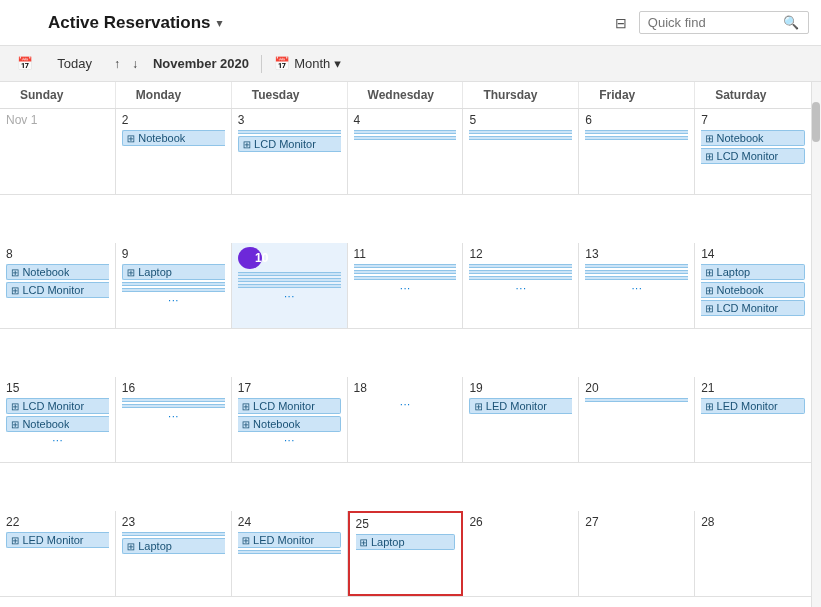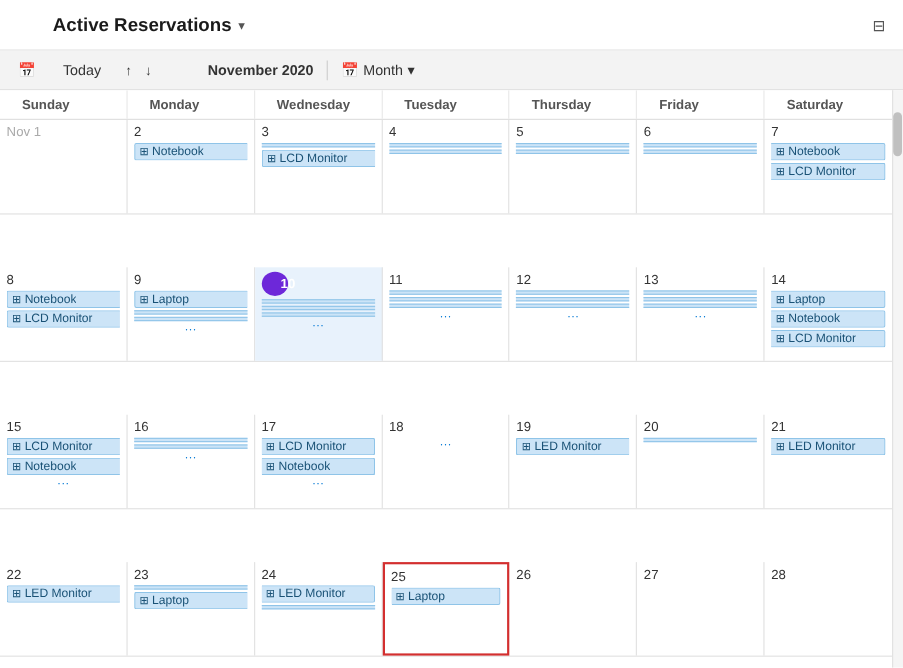--- a/index.html
+++ b/index.html
@@ -28,21 +28,21 @@
       display: flex; align-items: center; gap: 10px; padding: 6px 10px;
       background: #f3f3f3; border-bottom: 1px solid #e0e0e0; height: 36px;
     }
     .toolbar-btn {
       display: flex; align-items: center; gap: 4px; cursor: pointer;
       padding: 2px 6px; font-size: 13px; color: #333;
       border: 1px solid transparent; border-radius: 2px;
     }
     .nav-arrows { display: flex; gap: 2px; }
     .nav-arrow { cursor: pointer; padding: 2px 5px; font-size: 12px; color: #333; }
-    .month-nav { display: flex; align-items: center; gap: 4px; margin-left: 36px; }
+    .month-nav { display: flex; align-items: center; gap: 4px; }
     .month-label { font-size: 13px; font-weight: 600; cursor: pointer; }
     .month-dropdown { display: flex; align-items: center; gap: 4px; cursor: pointer; font-size: 13px; }
     .divider-v { width: 1px; height: 18px; background: #ccc; margin: 0 2px; }
     .day-headers {
       display: grid; grid-template-columns: repeat(7, 1fr);
       background: #fff; border-bottom: 1px solid #ddd;
     }
     .day-header {
       padding: 6px 20px; font-size: 12px; font-weight: 600; color: #555;
       text-align: left; border-right: 1px solid #e8e8e8;
@@ -94,20 +94,24 @@
 </head>
 <body>
 
 <div class="header">
   <div class="header-left">
     <span class="header-title">Active Reservations</span>
     <span class="header-dropdown-icon">▾</span>
   </div>
   <div class="header-right">
     <span class="filter-icon">⊟</span>
+    <div class="quick-find-box">
+      <input class="quick-find-input" type="text" placeholder="Quick find" style="">
+      <span class="search-icon">🔍</span>
+    </div>
   </div>
 </div>
 
 <div class="toolbar">
   <span class="toolbar-btn">📅</span>
   <span class="toolbar-btn">Today</span>
   <div class="nav-arrows">
     <span class="nav-arrow">↑</span>
     <span class="nav-arrow">↓</span>
   </div>
@@ -121,22 +125,22 @@
     <span>▾</span>
   </div>
 </div>
 
 <div class="main-area">
   <div class="calendar-wrap">
 
     <div class="day-headers" id="day-headers-row">
         <div class="day-header">Sunday</div>
         <div class="day-header">Monday</div>
+        <div class="day-header">Tuesday</div>
         <div class="day-header">Wednesday</div>
-        <div class="day-header">Tuesday</div>
         <div class="day-header">Thursday</div>
         <div class="day-header">Friday</div>
         <div class="day-header">Saturday</div>
       </div>
 
     <div class="weeks" id="weeks-container">
         <div class="week-row">
           <div class="day-cell">
             <div class="day-number other-month">Nov 1</div>
           </div>

